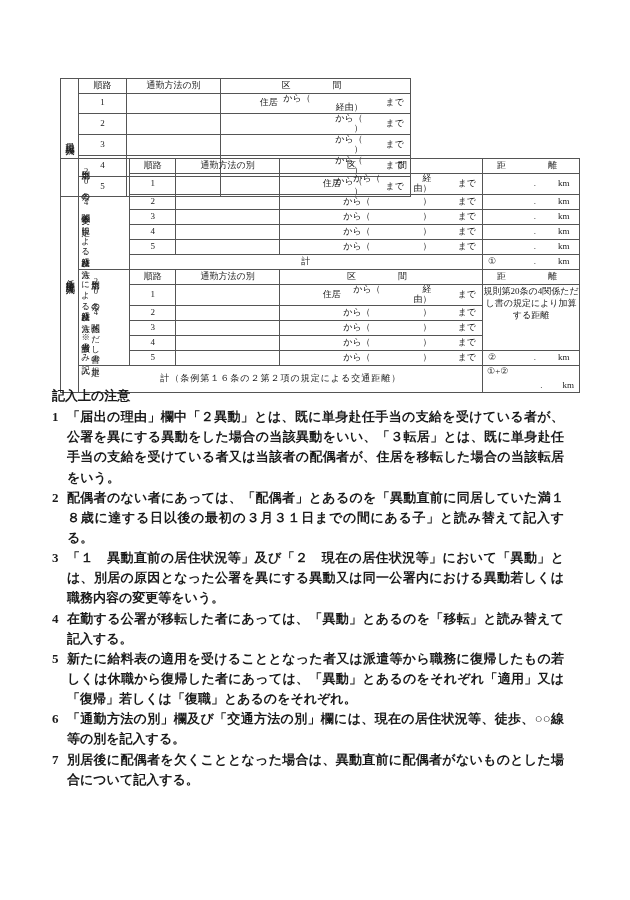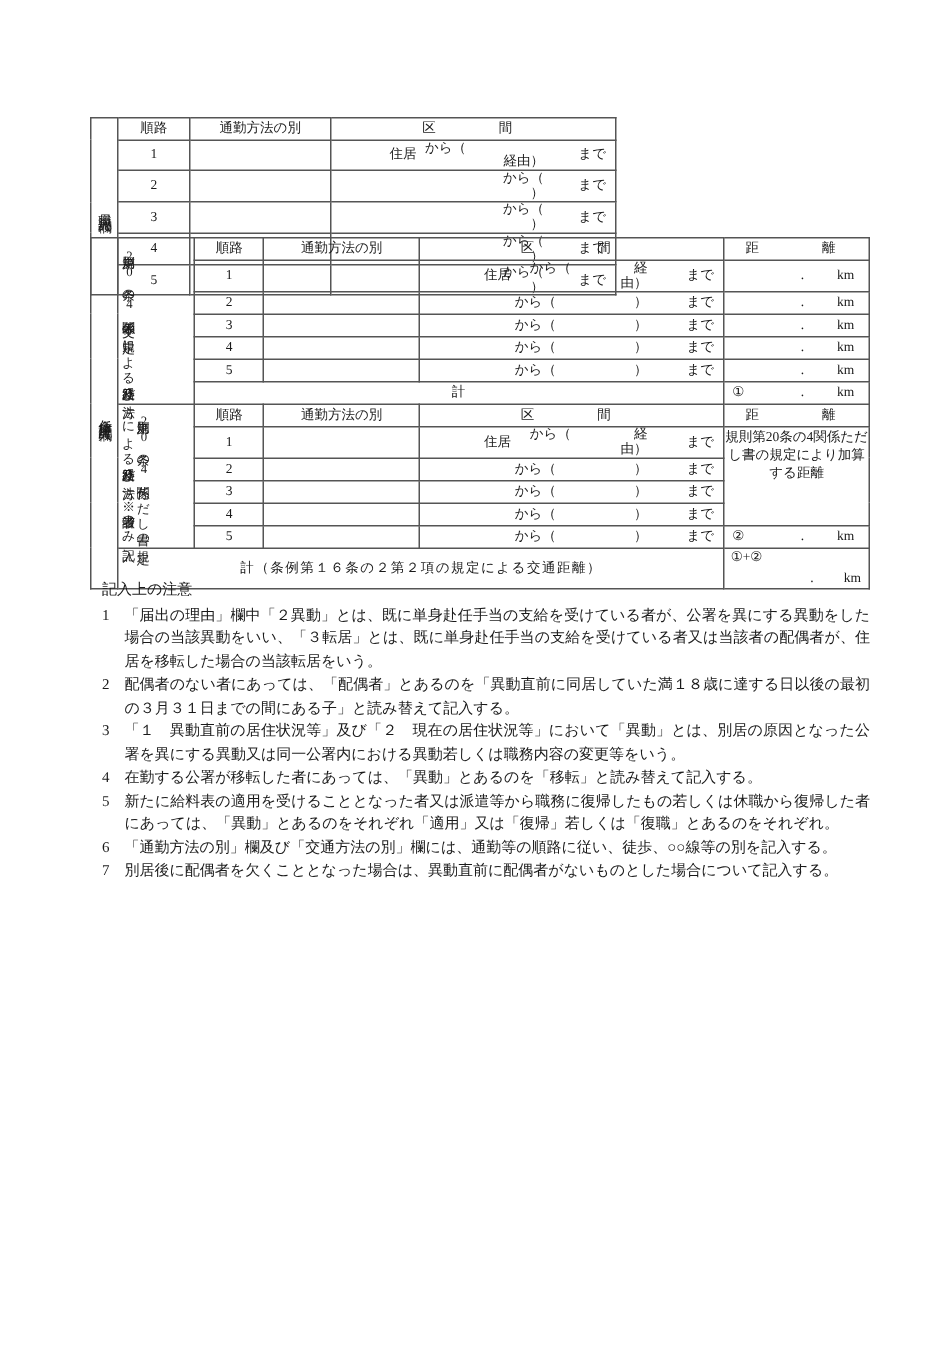--- a/index.html
+++ b/index.html
@@ -153,25 +153,26 @@
     box-sizing: border-box;
     padding: 1px 5px 1px 4px;
   }
   .idplus-b .top { text-align: left; }
   .idplus-b .bot { text-align: right; }
   .idplus-b .bot .d { margin-right: 20px; }
 
   
   #notes {
     position: absolute;
-    left: 68px;
+    left: 52px;
     top: 386px;
     width: 512px;
-    font-size: 10px;
+    font-size: 13px;
     line-height: 1.55;
+    font-weight: bold;
   }
   #notes .n-title { margin-bottom: 1px; }
   .n-item {
     display: flex;
     align-items: flex-start;
     margin-bottom: 0px;
   }
   .n-num {
     width: 15px;
     flex: 0 0 15px;
@@ -498,21 +499,21 @@
     <div class="n-item">
       <span class="n-num">4</span>
       <span class="n-body">在勤する公署が移転した者にあっては、「異動」とあるのを「移転」と読み替えて記入する。</span>
     </div>
     <div class="n-item">
       <span class="n-num">5</span>
       <span class="n-body">新たに給料表の適用を受けることとなった者又は派遣等から職務に復帰したもの若しくは休職から復帰した者にあっては、「異動」とあるのをそれぞれ「適用」又は「復帰」若しくは「復職」とあるのをそれぞれ。</span>
     </div>
     <div class="n-item">
       <span class="n-num">6</span>
-      <span class="n-body">「通勤方法の別」欄及び「交通方法の別」欄には、通勤等の順路に従い、徒歩、○○線等の別を記入する。</span>
+      <span class="n-body">「通勤方法の別」欄及び「交通方法の別」欄には、現在の居住状況等、徒歩、○○線等の別を記入する。</span>
     </div>
     <div class="n-item">
       <span class="n-num">7</span>
       <span class="n-body">別居後に配偶者を欠くこととなった場合は、異動直前に配偶者がないものとした場合について記入する。</span>
     </div>
   </div>
 
 </div>
 
 </body></html>

